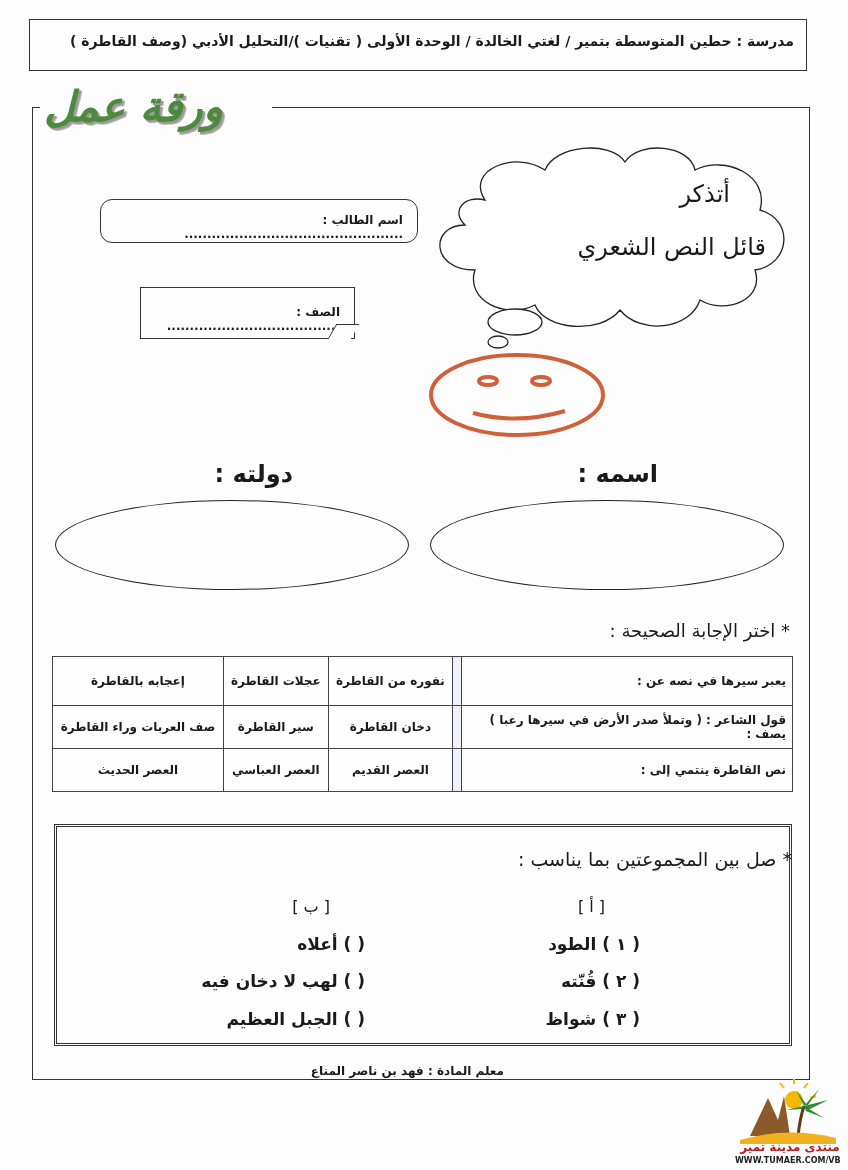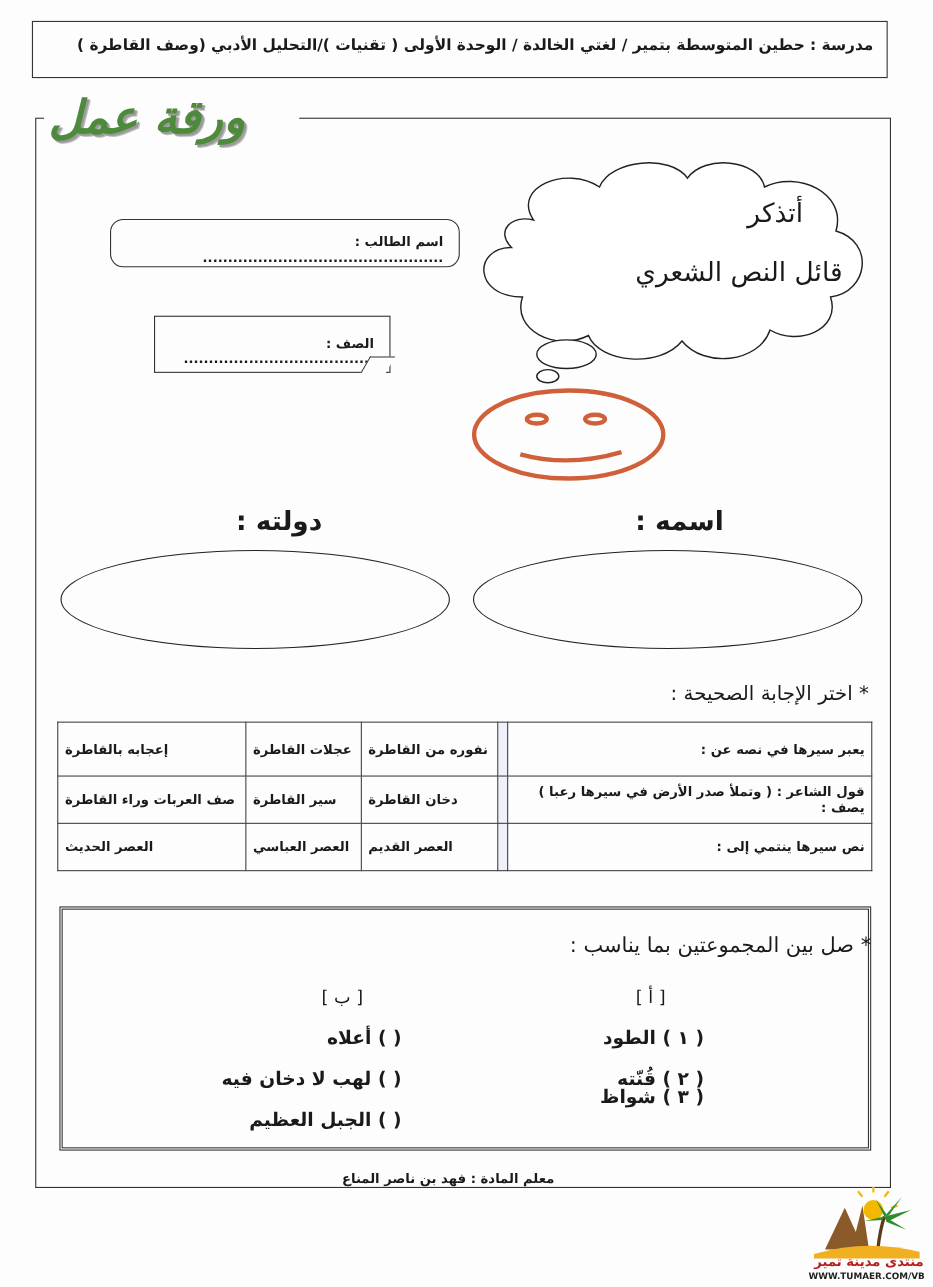--- a/index.html
+++ b/index.html
@@ -17,21 +17,21 @@
   .class-box .lbl{right:14px;top:17px;font-size:12px;font-weight:bold;}
   .fold{right:-1px;bottom:-1px;width:22px;height:14px;background:#fdfdfd;border-top:1.5px solid #333;border-left:1.5px solid #333;transform:skewX(-30deg);}
   .cloud-text1{right:118px;top:180px;font-size:24px;}
   .cloud-text2{right:82px;top:233px;font-size:24px;}
   .heading-big{font-size:24px;font-weight:bold;}
   .mcq-label{right:58px;top:620px;font-size:18px;}
   table.mcq{position:absolute;left:52px;top:656px;width:741px;border-collapse:collapse;font-size:12px;font-weight:bold;}
   table.mcq td{border:1px solid #444;height:42px;padding:0 6px;vertical-align:middle;}
   table.mcq td.q{width:318px;text-align:right;}
   table.mcq td.spacer{width:8px;background:#eef0fa;padding:0;}
-  table.mcq td.opt{text-align:left;}
+  table.mcq td.opt{text-align:center;}
   table.mcq tr.r1 td{height:48px;}
   .match-box{left:54px;top:824px;width:738px;height:222px;border:3px double #333;box-sizing:border-box;}
   .match-title{right:56px;top:848px;font-size:19px;}
   .col-head{font-size:16px;}
   .match-item{font-size:17px;font-weight:bold;white-space:nowrap;}
   .teacher{right:344px;top:1064px;font-size:12px;font-weight:bold;}
   .logo{left:738px;top:1078px;width:100px;height:90px;}
   .logo-text{left:740px;top:1140px;font-size:12px;font-weight:bold;color:#b91c1c;width:100px;text-align:center;}
   .logo-url{left:735px;top:1156px;font-size:8px;font-weight:bold;color:#222;width:110px;text-align:left;}
 </style>
@@ -96,37 +96,37 @@
     <td class="opt">إعجابه بالقاطرة</td>
   </tr>
   <tr>
     <td class="q">قول الشاعر : ( وتملأ صدر الأرض في سيرها رعبا ) يصف :</td>
     <td class="spacer"></td>
     <td class="opt">دخان القاطرة</td>
     <td class="opt">سير القاطرة</td>
     <td class="opt">صف العربات وراء القاطرة</td>
   </tr>
   <tr>
-    <td class="q" style="height:30px;">نص سيرها ينتمي إلى :</td>
+    <td class="q" style="height:30px;">نص القاطرة ينتمي إلى :</td>
     <td class="spacer"></td>
     <td class="opt">العصر القديم</td>
     <td class="opt">العصر العباسي</td>
     <td class="opt">العصر الحديث</td>
   </tr>
 </tbody>
   </table>
 
 <div class="abs match-box"></div>
 <div class="abs match-title rtl">* صل بين المجموعتين بما يناسب :</div>
 <div class="abs col-head rtl" style="right:243px;top:897px;">[ أ ]</div>
 <div class="abs col-head rtl" style="right:518px;top:897px;">[ ب ]</div>
 
 <div class="abs match-item rtl" style="right:208px;top:934px;">( ١ ) الطود</div>
 <div class="abs match-item rtl" style="right:208px;top:971px;">( ٢ ) قُنّته</div>
-<div class="abs match-item rtl" style="right:208px;top:988px;">( ٣ ) شواظ</div>
+<div class="abs match-item rtl" style="right:208px;top:1009px;">( ٣ ) شواظ</div>
 
 <div class="abs match-item rtl" style="right:483px;top:934px;">(     ) أعلاه</div>
 <div class="abs match-item rtl" style="right:483px;top:971px;">(     ) لهب لا دخان فيه</div>
 <div class="abs match-item rtl" style="right:483px;top:1009px;">(     ) الجبل العظيم</div>
 
 <div class="abs teacher rtl">معلم المادة : فهد بن ناصر المناع</div>
 
 <svg class="abs logo" viewBox="0 0 100 90">
   <circle cx="56" cy="22" r="9" fill="#f5b800"></circle>
   <g stroke="#f5b800" stroke-width="2">

